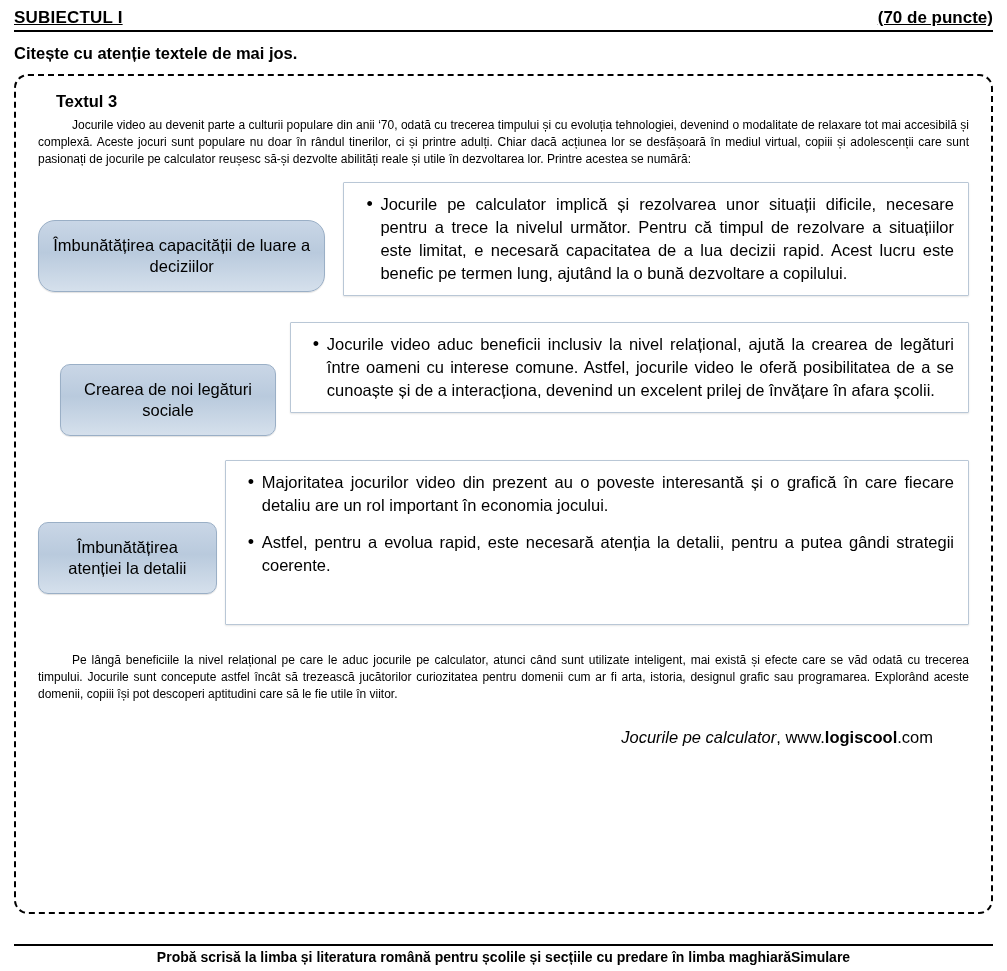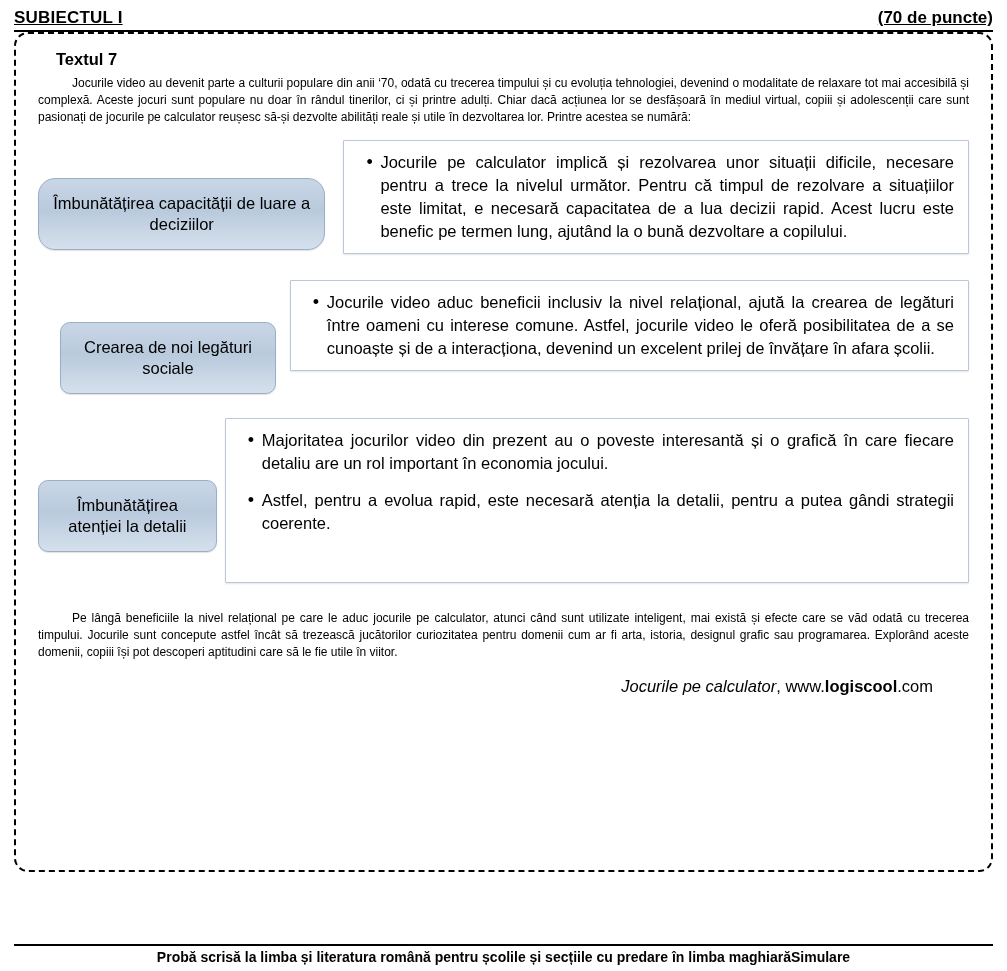--- a/index.html
+++ b/index.html
@@ -134,21 +134,21 @@
   .row2 .label-box { width: 222px; height: 72px; margin-top: 42px; margin-left: 22px; }
   .row2 .content-box { width: 700px; margin-left: 14px; }
 
   .row3 { height: 175px; margin-top: -12px; }
   .row3 .label-box { width: 180px; height: 72px; margin-top: 62px; }
   .row3 .content-box { width: 750px; margin-left: 8px; height: 165px; }
 
   .closing { margin-top: 16px; }
   .source {
     text-align: right;
-    margin-top: 16px;
+    margin-top: 25px;
     font-size: 16.5px;
     padding-right: 36px;
   }
   .source .italic { font-style: italic; }
   .source .bold { font-weight: bold; }
 
   
   .footer {
     position: absolute;
     left: 14px;
@@ -168,24 +168,25 @@
 <body>
 
 <div class="page">
 
   <div class="header-row">
     <span class="header-left">SUBIECTUL I</span>
     <span class="header-right">(70 de puncte)</span>
   </div>
   <div class="header-rule"></div>
 
+  <div class="instruction">Citește cu atenție textele de mai jos.</div>
 
   <div class="dashed-box">
 
-    <div class="text-title">Textul 7</div>
+    <div class="text-title">Textul 3</div>
 
     <p class="para indent">Jocurile video au devenit parte a culturii populare din anii ‘70, odată cu trecerea timpului și cu evoluția tehnologiei, devenind o modalitate de relaxare tot mai accesibilă și complexă. Aceste jocuri sunt populare nu doar în rândul tinerilor, ci și printre adulți. Chiar dacă acțiunea lor se desfășoară în mediul virtual, copiii și adolescenții care sunt pasionați de jocurile pe calculator reușesc să-și dezvolte abilități reale și utile în dezvoltarea lor. Printre acestea se numără:</p>
 
     <div class="diagram">
 
       <div class="row row1">
         <div class="label-box">Îmbunătățirea capacității de luare a deciziilor</div>
         <div class="content-box">
           <ul class="bullets">
             <li>Jocurile pe calculator implică și rezolvarea unor situații dificile, necesare pentru a trece la nivelul următor. Pentru că timpul de rezolvare a situațiilor este limitat, e necesară capacitatea de a lua decizii rapid. Acest lucru este benefic pe termen lung, ajutând la o bună dezvoltare a copilului.</li>

